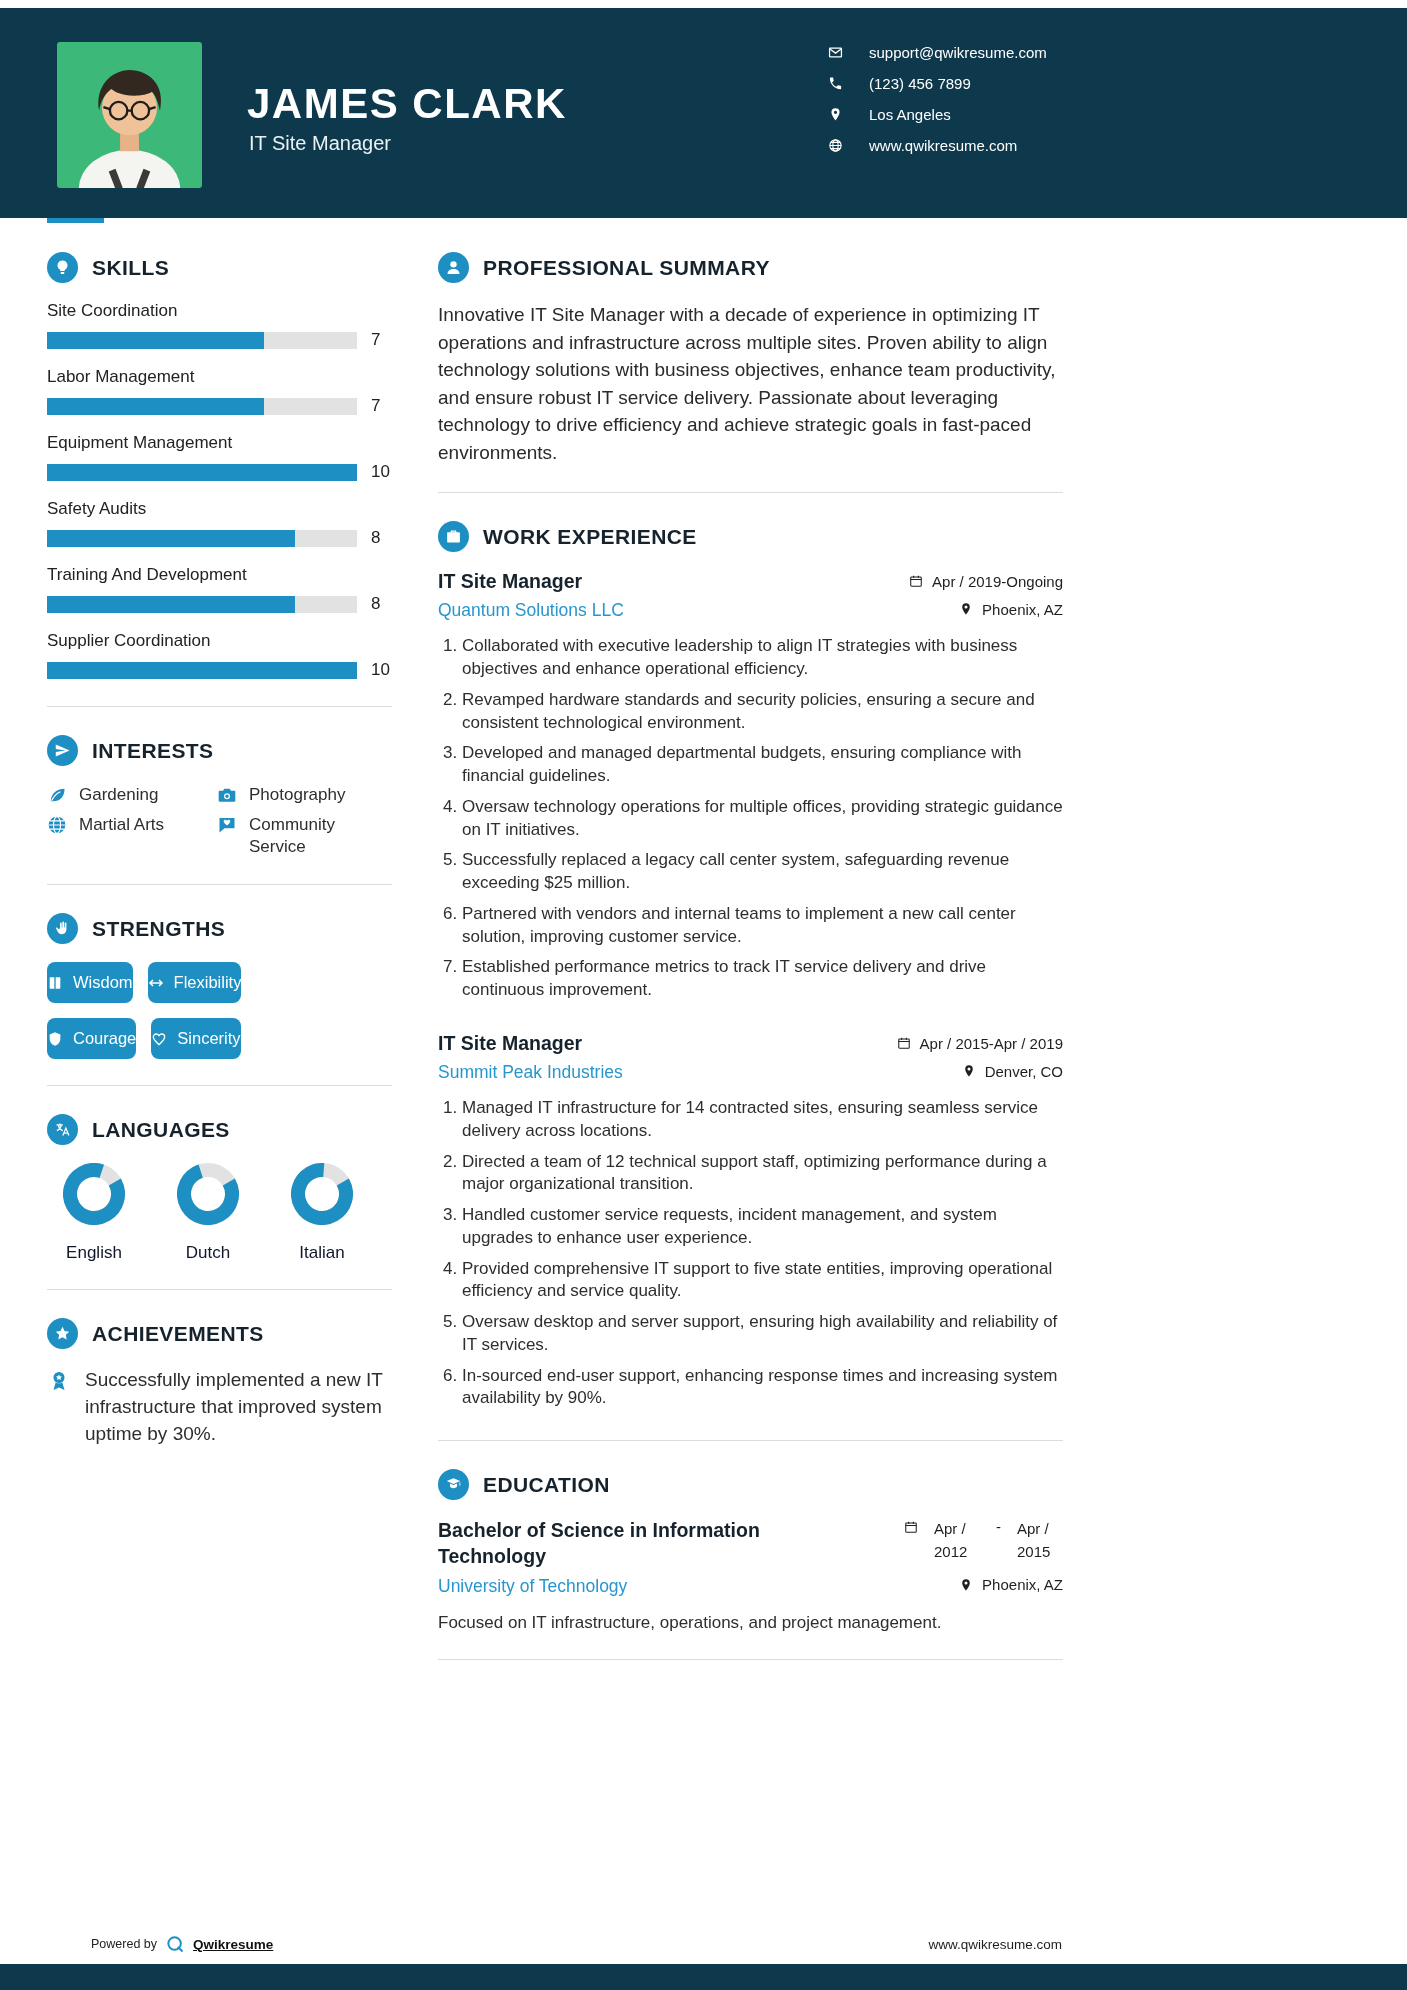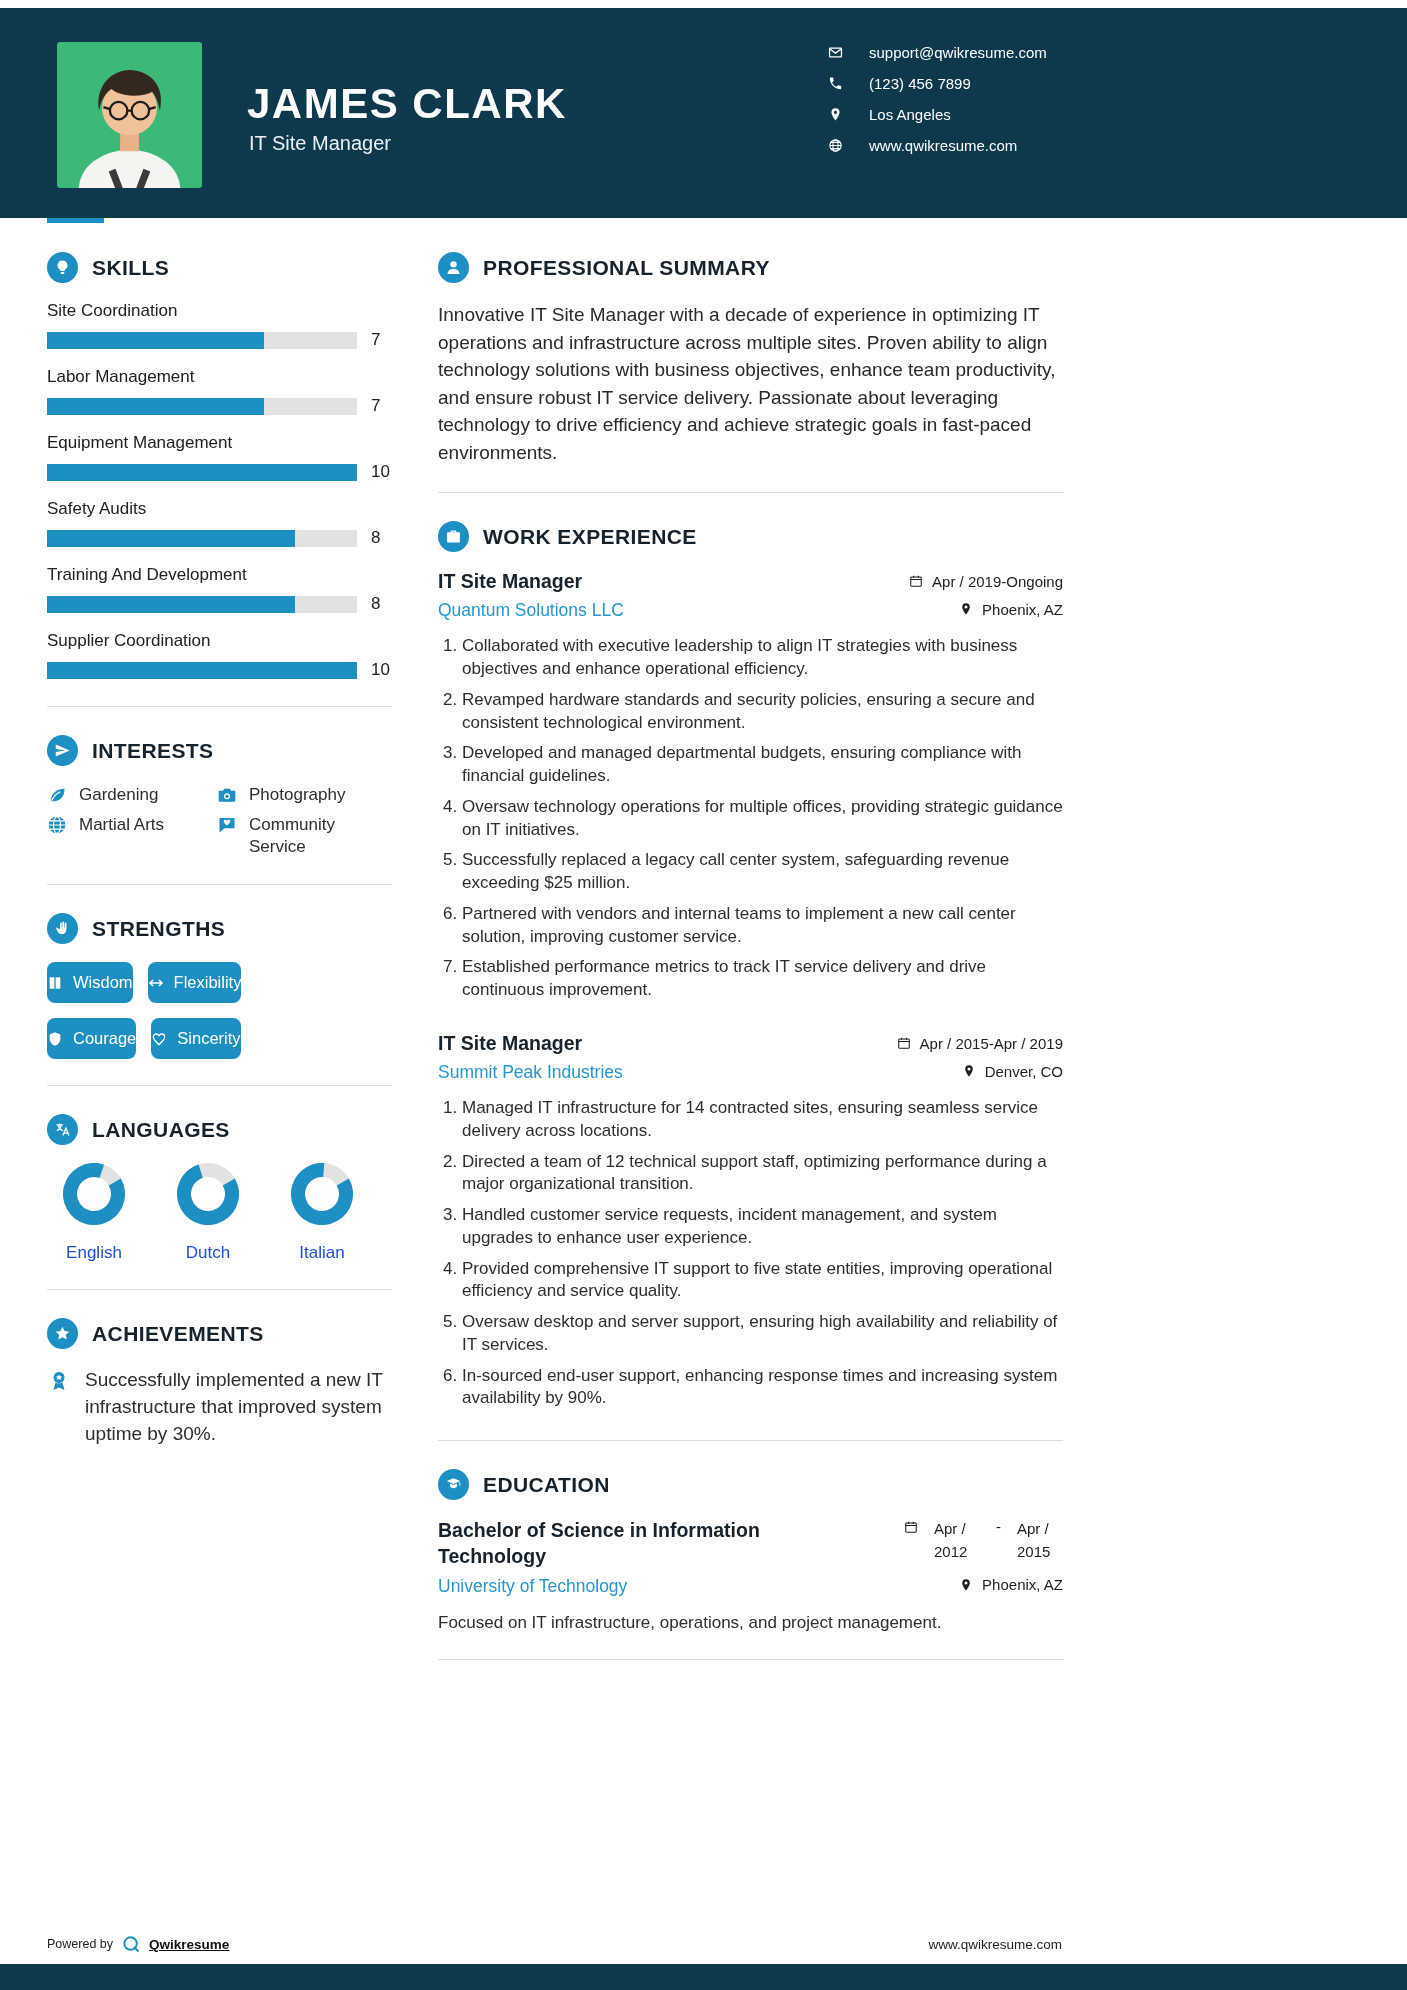--- a/index.html
+++ b/index.html
@@ -47,21 +47,21 @@
 
   
   .str-grid { display: flex; flex-wrap: wrap; gap: 15px; width: 290px; }
   .str-btn { display: inline-flex; align-items: center; gap: 10px; background: #1e8fc2; color: #fff;
              font-size: 16.5px; padding: 11px 0; border-radius: 8px; }
   .str-btn .sicon { width: 16px; height: 16px; display: inline-flex; color: #fff; }
   .str-btn .sicon svg { width: 100%; height: 100%; }
 
   
   .lang-row { display: flex; gap: 52px; padding-left: 16px; margin-top: 8px; }
-  .lang { display: flex; flex-direction: column; align-items: center; gap: 18px; font-size: 17px; color: #1d4ed8; }
+  .lang { display: flex; flex-direction: column; align-items: center; gap: 18px; font-size: 17px; color: #0f172a; }
   .donut { width: 62px; height: 62px; }
 
   
   .ach { display: flex; gap: 14px; margin-bottom: 22px; font-size: 19px; line-height: 1.42; }
   .ach .aicon { width: 24px; height: 24px; flex: 0 0 24px; color: #1e8fc2; margin-top: 2px; display: inline-flex; }
   .ach .aicon svg { width: 100%; height: 100%; }
 
   
   .para { font-size: 19px; line-height: 1.45; color: #2a2a2a; }
 
@@ -80,21 +80,21 @@
   .degree { font-size: 19.5px; font-weight: 700; color: #16222c; width: 380px; line-height: 1.3; }
   .edu-dates { display: flex; gap: 16px; align-items: flex-start; font-size: 15px; color: #1f1f1f; }
   .edu-dates .micon { width: 14px; height: 14px; display: inline-flex; color: #1f1f1f; margin-top: 2px; }
   .edu-dates .micon svg { width: 100%; height: 100%; }
   .edu-date { width: 46px; line-height: 1.5; }
   .edu-note { font-size: 17px; margin-top: 16px; }
 
   
   .footer { position: absolute; left: 47px; top: 1934px; width: 1015px;
             display: flex; justify-content: space-between; align-items: center; }
-  .powered { display: flex; align-items: center; gap: 8px; font-size: 12.5px; color: #222; }
+  .powered { display: flex; align-items: center; gap: 8px; font-size: 12.5px; color: #222; margin-left: 44px; }
   .qlogo { width: 20px; height: 20px; display: inline-flex; }
   .qlogo svg { width: 100%; height: 100%; }
   .brand { font-size: 13.5px; font-weight: 700; text-decoration: underline; color: #111; cursor: pointer; }
   .site { font-size: 13.5px; color: #1f1f1f; }
 
   .bottom-band { position: absolute; left: 0; right: 0; bottom: 0; height: 26px; background: #0e394d; }
 </style>
 </head>
 <body>
 

